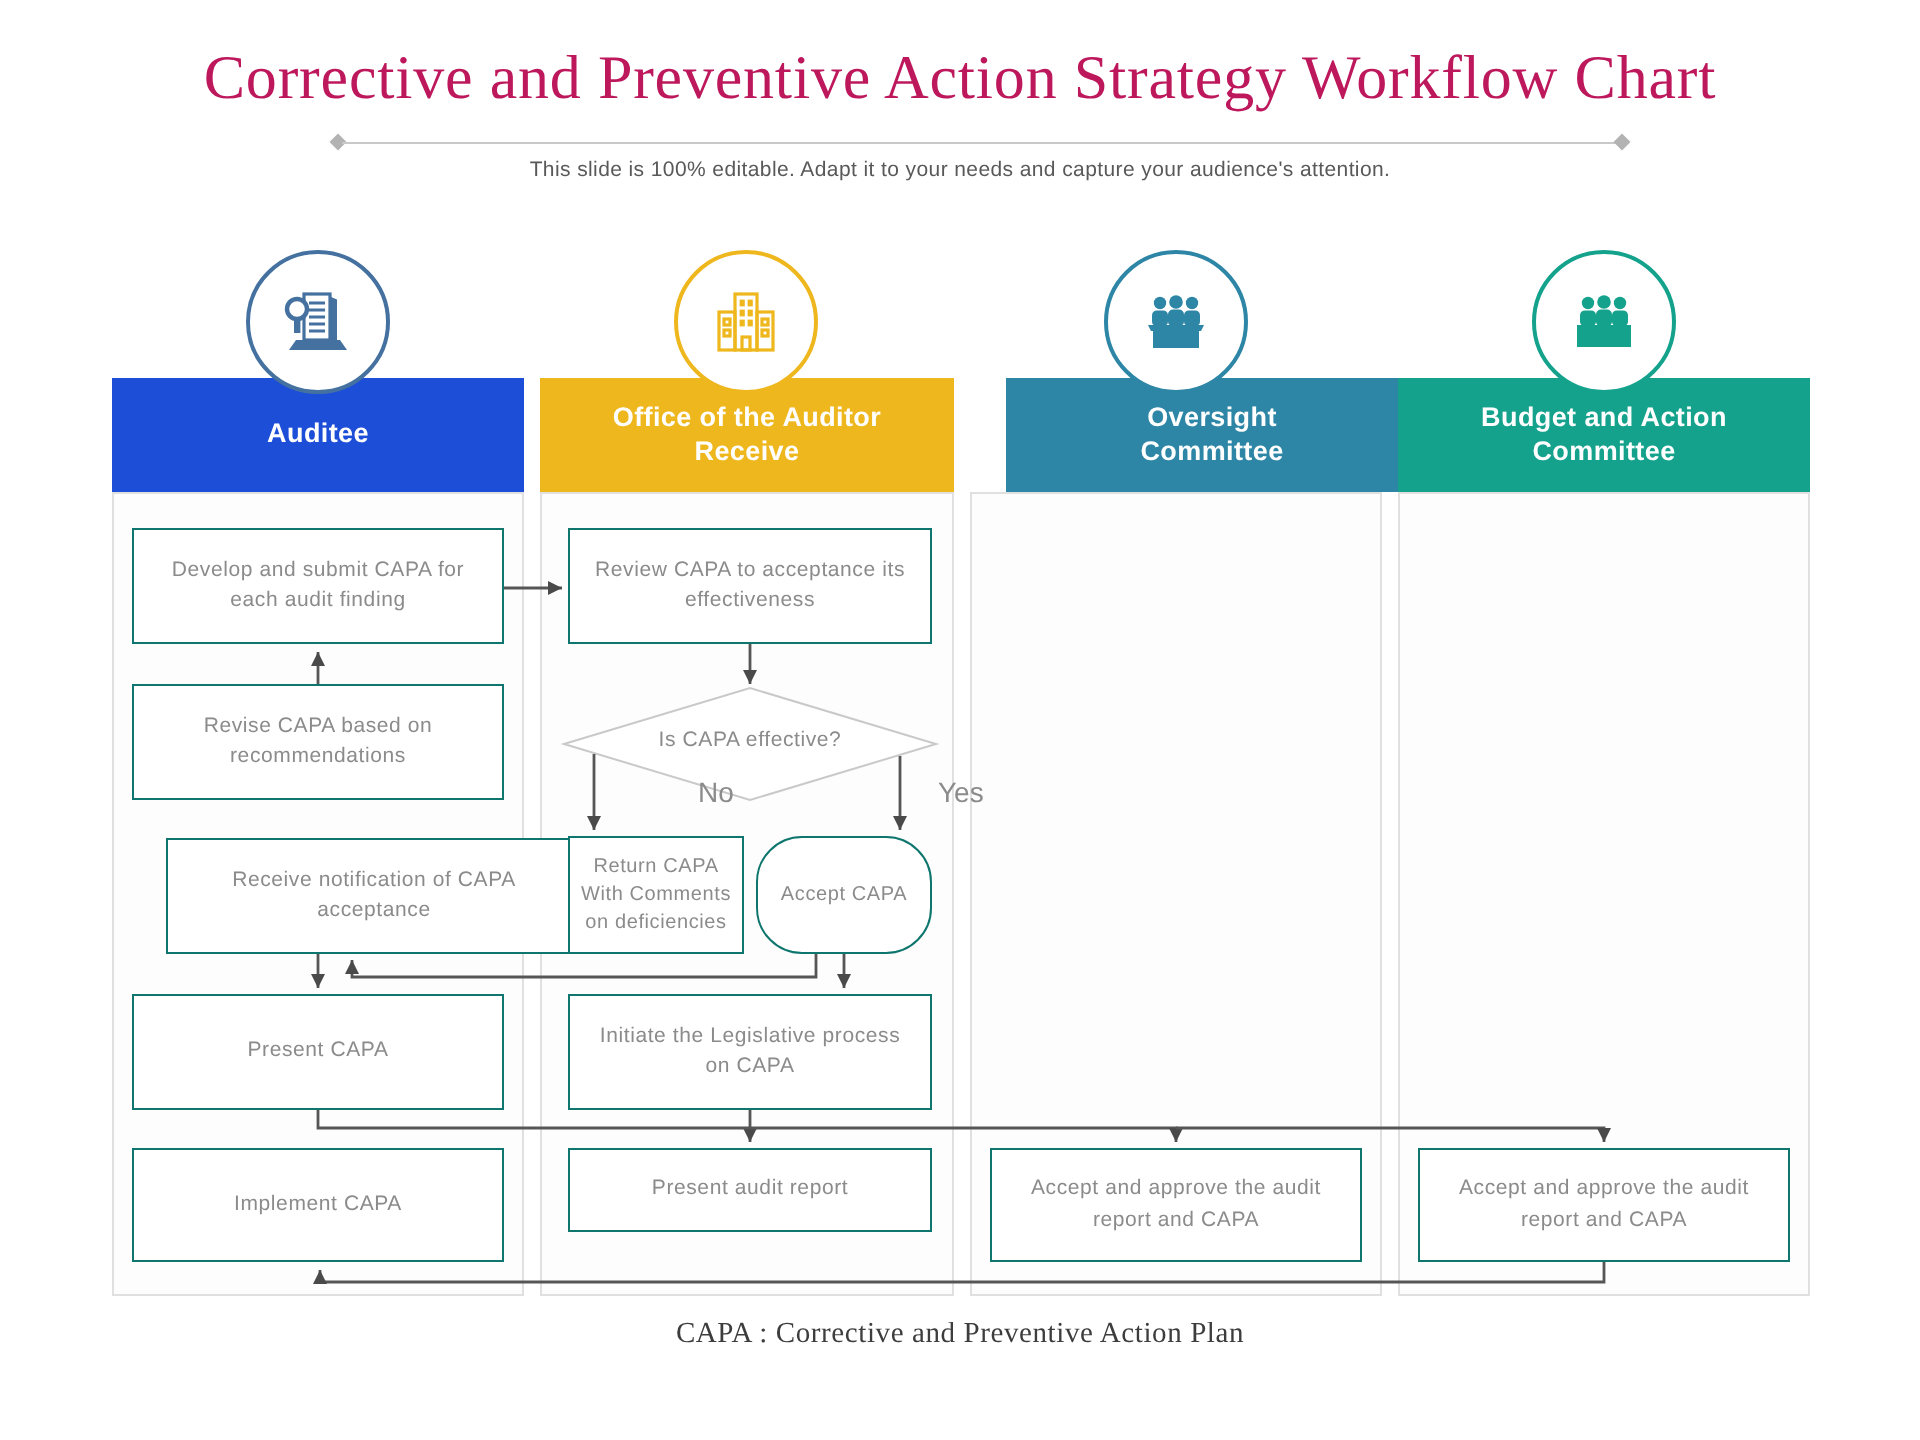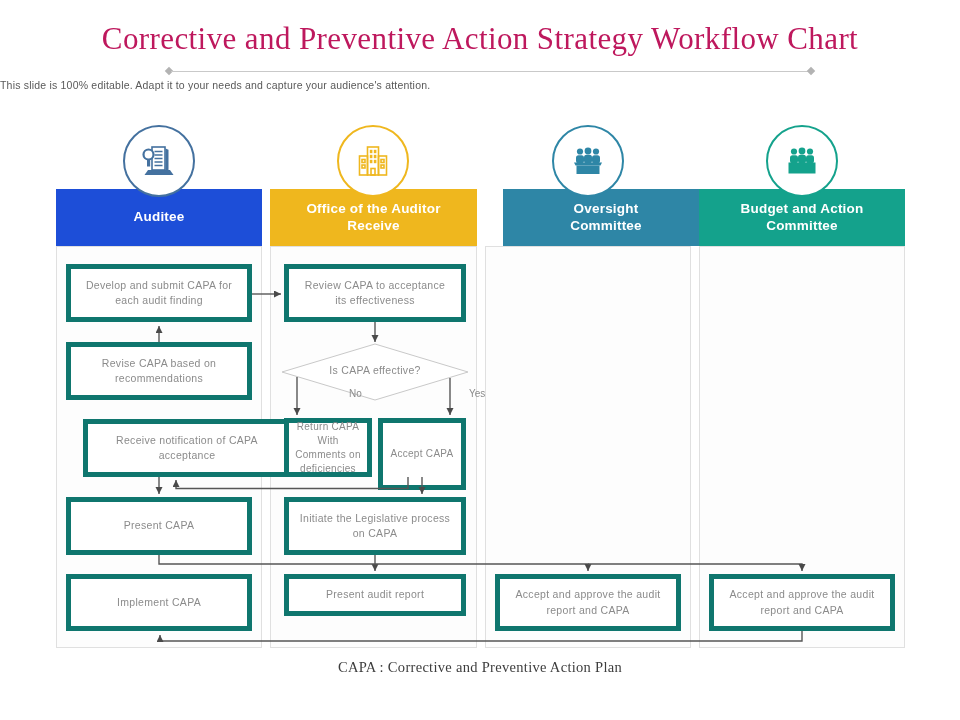--- a/index.html
+++ b/index.html
@@ -11,21 +11,21 @@
   .title {
     position:absolute; top:21px; left:0; right:0; text-align:center;
     font-family:"Liberation Serif", serif; font-weight:400;
     font-size:31px; color:#be185d; letter-spacing:.4px;
   }
   .divider { position:absolute; top:68px; left:168px; width:644px; height:8px; }
   .divider .line { position:absolute; top:3px; left:3px; right:3px; border-top:1px solid #c9c9c9; }
   .divider .dm { position:absolute; top:0; width:6px; height:6px; background:#b3b3b3; transform:rotate(45deg); }
   .divider .dm.l { left:-2px; } .divider .dm.r { right:-2px; }
   .subtitle {
-    position:absolute; top:79px; left:0; right:0; text-align:left;
+    position:absolute; top:79px; left:0; right:0; text-align:center;
     font-size:10.5px; color:#595959; letter-spacing:.2px;
   }
   
   .lane { position:absolute; top:246px; height:402px; background:#fdfdfd; border:1px solid #e0e0e0; box-sizing:border-box; z-index:1; }
   .lane.l1 { left:56px;  width:206px; }
   .lane.l2 { left:270px; width:207px; }
   .lane.l3 { left:485px; width:206px; }
   .lane.l4 { left:699px; width:206px; }
   .lane-header {
     position:absolute; top:189px; height:57px; z-index:2;
@@ -39,44 +39,44 @@
   .hspan2 { max-width:150px; } .hspan3 { max-width:100px; } .hspan4 { max-width:155px; }
   .icon-circle {
     position:absolute; top:125px; width:72px; height:72px; border-radius:50%;
     background:#fff; border:2.5px solid currentColor; box-sizing:border-box;
     display:flex; align-items:center; justify-content:center; z-index:3;
   }
   .icon-circle.c1 { left:123px; } .icon-circle.c2 { left:337px; }
   .icon-circle.c3 { left:552px; } .icon-circle.c4 { left:766px; }
   
   .node {
-    position:absolute; background:#ffffff; border:5px solid #0f766e; box-sizing:border-box;
+    position:absolute; background:#ffffff; border:1px solid #0f766e; box-sizing:border-box;
     color:#8b8b8b; font-size:10.5px; letter-spacing:.3px; line-height:1.45;
     display:flex; align-items:center; justify-content:center; text-align:center;
     padding:4px 9px; z-index:2;
   }
   .node.small { font-size:10px; padding:3px 5px; line-height:1.4; }
   #nd-develop        { left:66px;  top:264px; width:186px; height:58px; }
   #nd-revise         { left:66px;  top:342px; width:186px; height:58px; }
   #nd-receive        { left:83px;  top:419px; width:208px; height:58px; }
   #nd-present-capa   { left:66px;  top:497px; width:186px; height:58px; }
   #nd-implement      { left:66px;  top:574px; width:186px; height:57px; }
   #nd-review         { left:284px; top:264px; width:182px; height:58px; }
   #nd-return         { left:284px; top:418px; width:88px;  height:59px; }
-  #nd-accept         { left:378px; top:418px; width:88px;  height:72px; }
+  #nd-accept         { left:378px; top:418px; width:88px;  height:59px;border-radius:23px; }
   #nd-initiate       { left:284px; top:497px; width:182px; height:58px; }
   #nd-present-report { left:284px; top:574px; width:182px; height:42px; }
   #nd-approve-ovs    { left:495px; top:574px; width:186px; height:57px; }
   #nd-approve-bud    { left:709px; top:574px; width:186px; height:57px; }
   
   .decision-label {
     position:absolute; left:284px; top:364px; width:182px; text-align:center;
     font-size:10.5px; color:#8b8b8b; letter-spacing:.3px; z-index:6;
   }
-  .branch-label { position:absolute; font-size:10px; color:#8b8b8b; z-index:6;padding-left:46px; }
+  .branch-label { position:absolute; font-size:14px; color:#8b8b8b; z-index:6;padding-left:46px; }
   #lbl-no  { left:303px; top:388px; }
   #lbl-yes { left:423px; top:388px; }
   
   .overlay { position:absolute; left:0; top:0; z-index:4; pointer-events:none; }
   
   .footer {
     position:absolute; top:659px; left:0; right:0; text-align:center;
     font-family:"Liberation Serif", serif; font-size:14.5px; color:#3d3d3d; letter-spacing:.3px;
   }
 </style>

